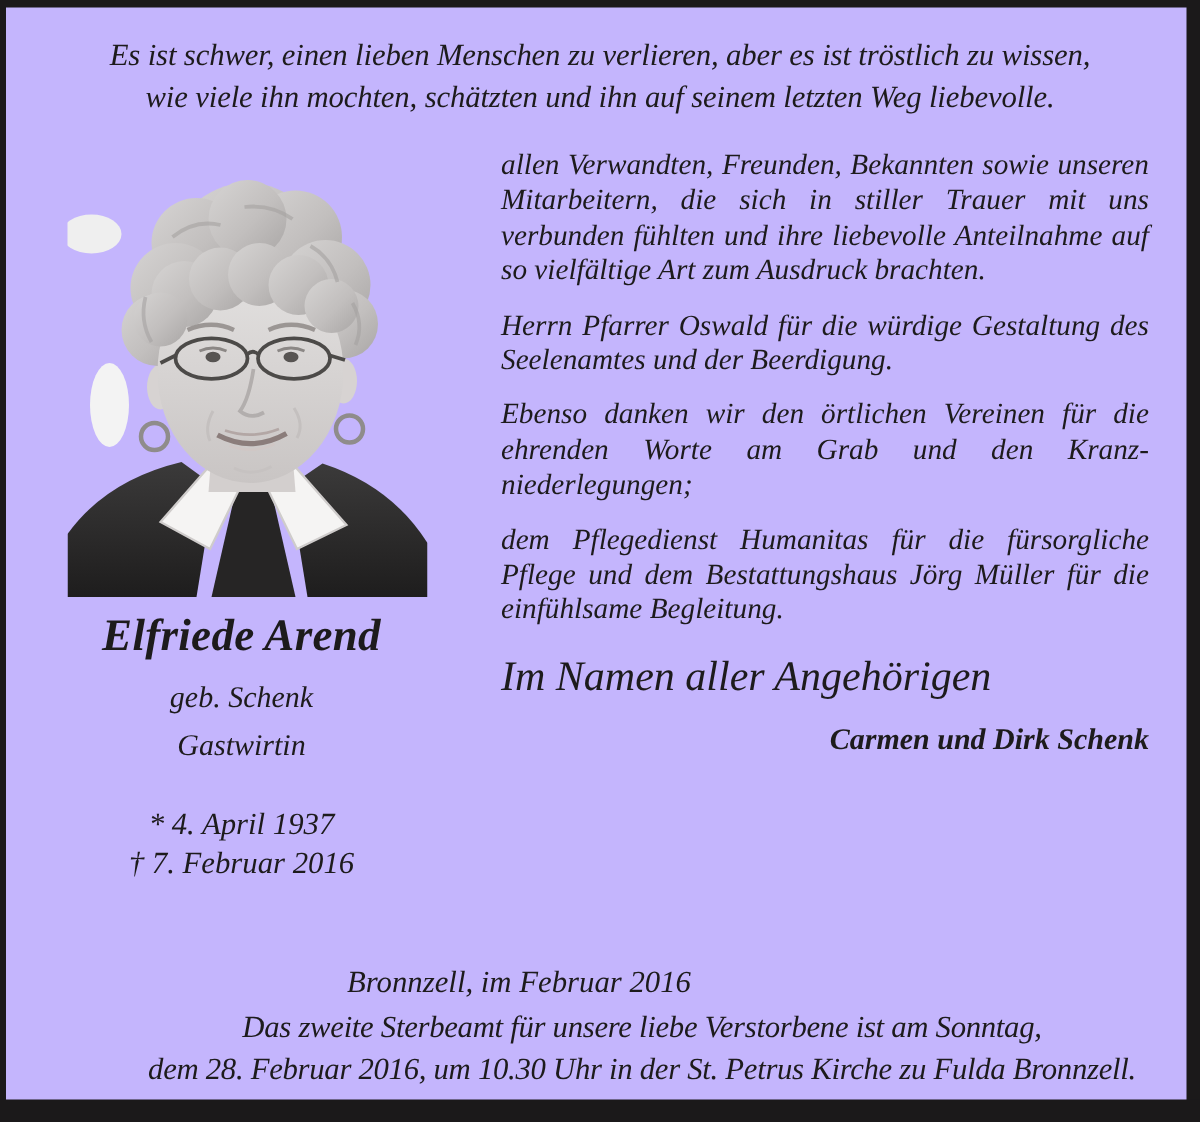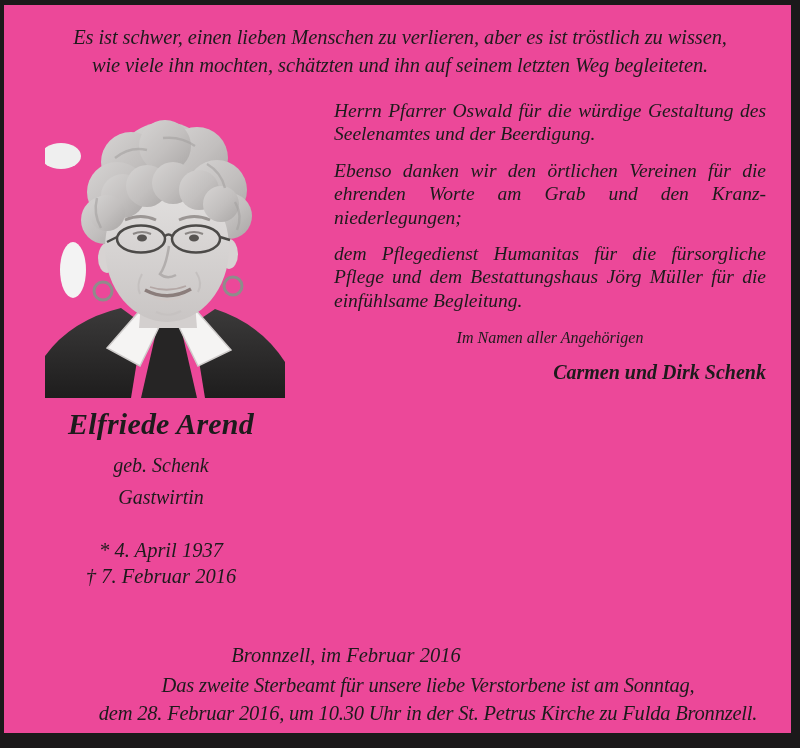--- a/index.html
+++ b/index.html
@@ -1,19 +1,19 @@
 <!DOCTYPE html>
 <html lang="de"><head>
 <meta charset="utf-8">
 <style>
   html,body{margin:0;padding:0;background:#e8e8e8;}
   .page{
     position:relative;
     width:800px;height:748px;
-    background:#ec4899;
+    background:#c4b5fd;
     overflow:hidden;
     font-family:"Liberation Serif","DejaVu Serif",serif;
     font-style:italic;
     color:#1d1b1c;
   }
   
   .frame{position:absolute;background:#1b191a;}
   .frame-top{top:0;left:0;right:0;height:5px;}
   .frame-left{top:0;bottom:0;left:0;width:4px;}
   .frame-right{top:0;bottom:0;right:0;width:9px;}
@@ -32,21 +32,21 @@
   .maiden{font-size:20px;margin-top:10px;}
   .occupation{font-size:20px;margin-top:9px;}
   .dates{margin-top:28px;font-size:20.5px;line-height:26px;}
 
   .right-col{position:absolute;left:334px;top:99px;width:432px;}
   .thanks-heading{font-size:22px;font-weight:bold;margin:0 0 21px 0;letter-spacing:0.2px;}
   .right-col p{
     font-size:19.5px;line-height:23.4px;margin:0 0 13px 0;
     text-align:justify;
   }
-  .closing{text-align:center;margin-top:17px;font-size:16px;}
+  .closing{text-align:left;margin-top:17px;font-size:28px;}
   .signature{text-align:right;margin-top:14px;font-size:20px;font-weight:bold;}
 
   .dateline{
     position:absolute;top:644px;left:0;width:692px;
     text-align:center;font-size:20.5px;
   }
   .announcement{
     position:absolute;top:672px;left:0;width:800px;
     text-align:center;font-size:20.5px;line-height:27.5px;
     letter-spacing:-0.2px;
@@ -58,21 +58,21 @@
 
 <div class="page">
 
   <div class="frame frame-top"></div>
   <div class="frame frame-left"></div>
   <div class="frame frame-right"></div>
   <div class="frame frame-bottom"></div>
 
   <div class="epigraph">
     <div>Es ist schwer, einen lieben Menschen zu verlieren, aber es ist tröstlich zu wissen,</div>
-    <div>wie viele ihn mochten, schätzten und ihn auf seinem letzten Weg begleiteten.</div>
+    <div>wie viele ihn mochten, schätzten und ihn auf seinem letzten Weg liebevolle.</div>
   </div>
 
   <div class="photo">
     <svg viewBox="0 0 240 300" width="240" height="300" aria-hidden="true">
       <defs>
         <linearGradient id="faceGrad" x1="0" y1="0" x2="0" y2="1">
           <stop offset="0" stop-color="#e4e2e1"></stop>
             <stop offset="1" stop-color="#c9c5c4"></stop>
         </linearGradient>
         <linearGradient id="hairGrad" x1="0" y1="0" x2="1" y2="1">
@@ -169,20 +169,21 @@
     <div class="deceased-name">Elfriede Arend</div>
     <div class="maiden">geb. Schenk</div>
     <div class="occupation">Gastwirtin</div>
     <div class="dates">
       <div>* 4. April 1937</div>
       <div>† 7. Februar 2016</div>
     </div>
   </div>
 
   <div class="right-col">
+    <p>allen Verwandten, Freunden, Bekannten sowie unseren Mitarbeitern, die sich in stiller Trauer mit uns verbunden fühlten und ihre liebevolle Anteilnahme auf so vielfältige Art zum Ausdruck brachten.</p>
     <p>Herrn Pfarrer Oswald für die würdige Gestaltung des Seelenamtes und der Beerdigung.</p>
     <p>Ebenso danken wir den örtlichen Vereinen für die ehrenden Worte am Grab und den Kranz­niederlegungen;</p>
     <p>dem Pflegedienst Humanitas für die fürsorgliche Pflege und dem Bestattungshaus Jörg Müller für die einfühlsame Begleitung.</p>
     <div class="closing">Im Namen aller Angehörigen</div>
     <div class="signature">Carmen und Dirk Schenk</div>
   </div>
 
   <div class="dateline">Bronnzell, im Februar 2016</div>
 
   <div class="announcement">

